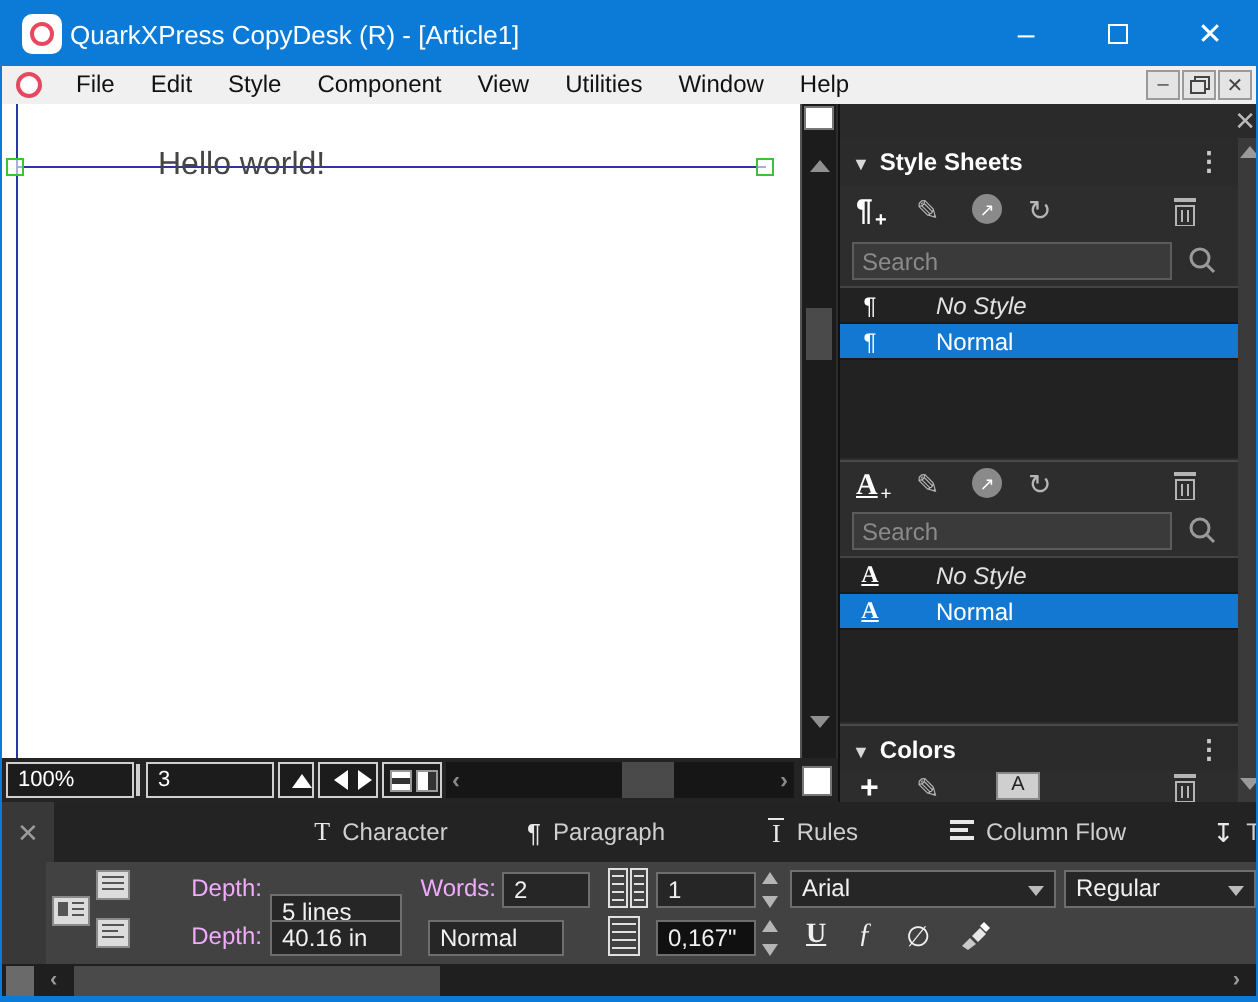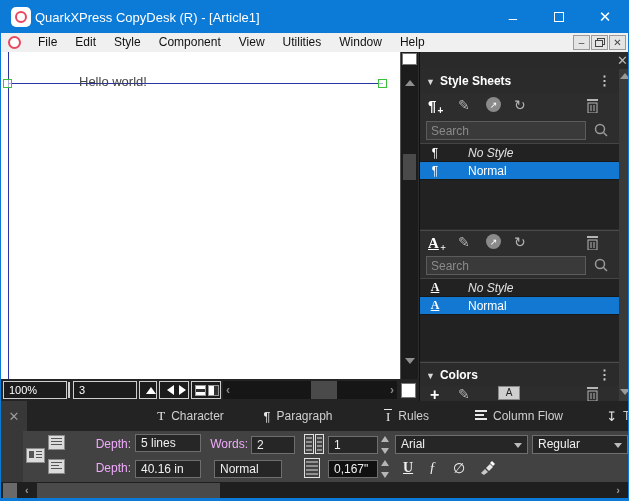--- a/index.html
+++ b/index.html
@@ -24,21 +24,21 @@
   .menu-item { padding:0 9px; height:19px; line-height:19px; }
   .mdi { margin-left:auto; display:flex; margin-right:2px; }
   .mdi-btn { width:17px; height:15px; background:#e4e4e4; border:1px solid #9a9a9a; margin-left:1px;
              display:flex; align-items:center; justify-content:center; color:#444; font-size:10px; }
 
   
   .docarea { left:0; top:51px; width:399px; height:327px; background:#fff; overflow:hidden; }
   .guide-v { position:absolute; left:7px; top:0; width:1px; height:100%; background:#2c35a5; }
   .guide-h { position:absolute; left:7px; top:31px; width:375px; height:1px; background:#2c35a5; }
   .handle { position:absolute; width:9px; height:9px; border:1px solid #3bc23b; background:rgba(255,255,255,.6); }
-  .doc-text { position:absolute; left:78px; top:22px; font-size:13px; color:#454545; }
+  .doc-text { position:absolute; left:78px; top:22px; font-size:16px; color:#454545; }
 
   
   .docvscroll { left:399px; top:51px; width:18px; height:327px; background:#1c1c1c; border-left:1px solid #555; }
   .split-box { position:absolute; left:1px; top:1px; width:15px; height:12px; background:#fff; border:1px solid #777; }
   .sb-arrow { position:absolute; left:4px; width:0; height:0; }
   .up { border-left:5px solid transparent; border-right:5px solid transparent; border-bottom:6px solid #909090; }
   .down { border-left:5px solid transparent; border-right:5px solid transparent; border-top:6px solid #909090; }
   .v-thumb { position:absolute; left:2px; top:102px; width:13px; height:26px; background:#4a4a4a; }
 
   
@@ -336,21 +336,21 @@
         <b style="margin-left:7px;"></b>
         <b style="margin-left:7px;"></b>
     </div>
 
     <div class="lines-btn" style="left:47px; top:4px;">
         <b></b>
         <b></b>
         <b></b>
       </div>
     <div class="m-label" style="left:92px; top:6px; width:38px;">Depth:</div>
-    <div class="m-field" style="left:134px; top:3px; width:66px;">5 lines</div>
+    <div class="m-field" style="left:134px; top:16px; width:66px;">5 lines</div>
     <div class="m-label" style="left:205px; top:6px; width:42px;">Words:</div>
     <div class="m-field" style="left:250px; top:5px; width:44px;">2</div>
     <svg style="position:absolute; left:303px; top:3px;" width="20" height="20">
       <rect x="0.5" y="0.5" width="9" height="19" fill="none" stroke="#e0e0e0"></rect>
       <rect x="11.5" y="0.5" width="8" height="19" fill="none" stroke="#e0e0e0"></rect>
       <g stroke="#e0e0e0">
           <line x1="2" y1="4" x2="8" y2="4"></line>
           <line x1="2" y1="8" x2="8" y2="8"></line>
           <line x1="2" y1="12" x2="8" y2="12"></line>
           <line x1="2" y1="16" x2="8" y2="16"></line>

